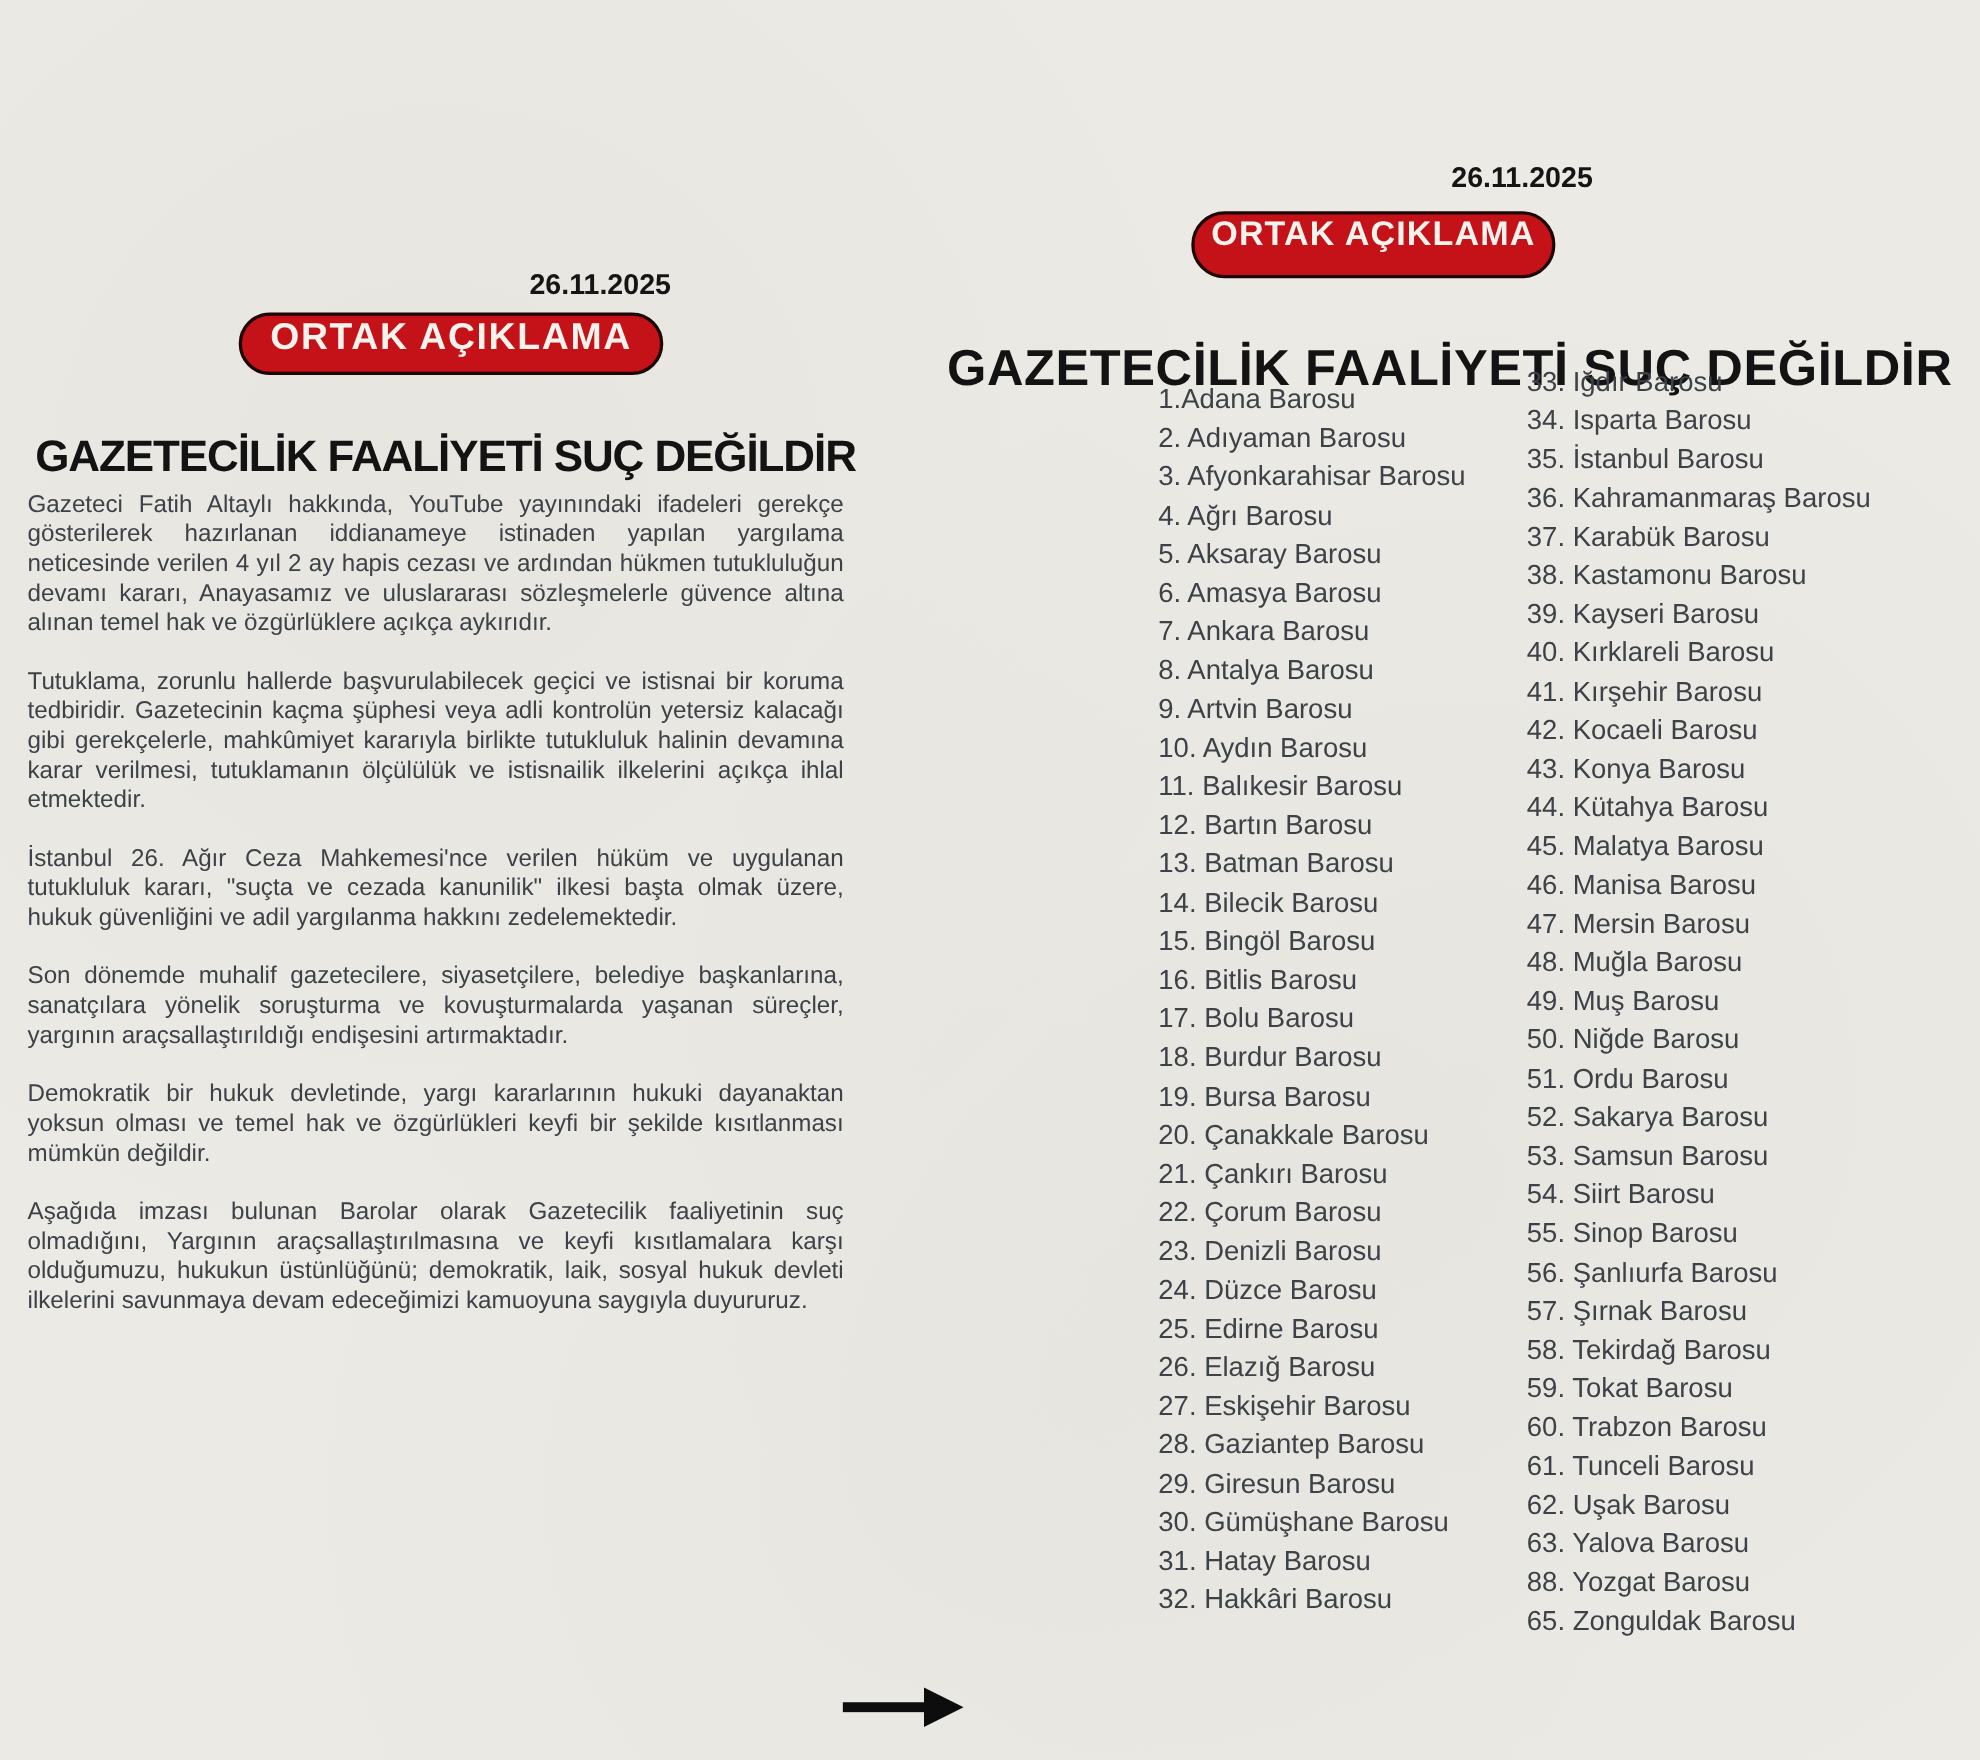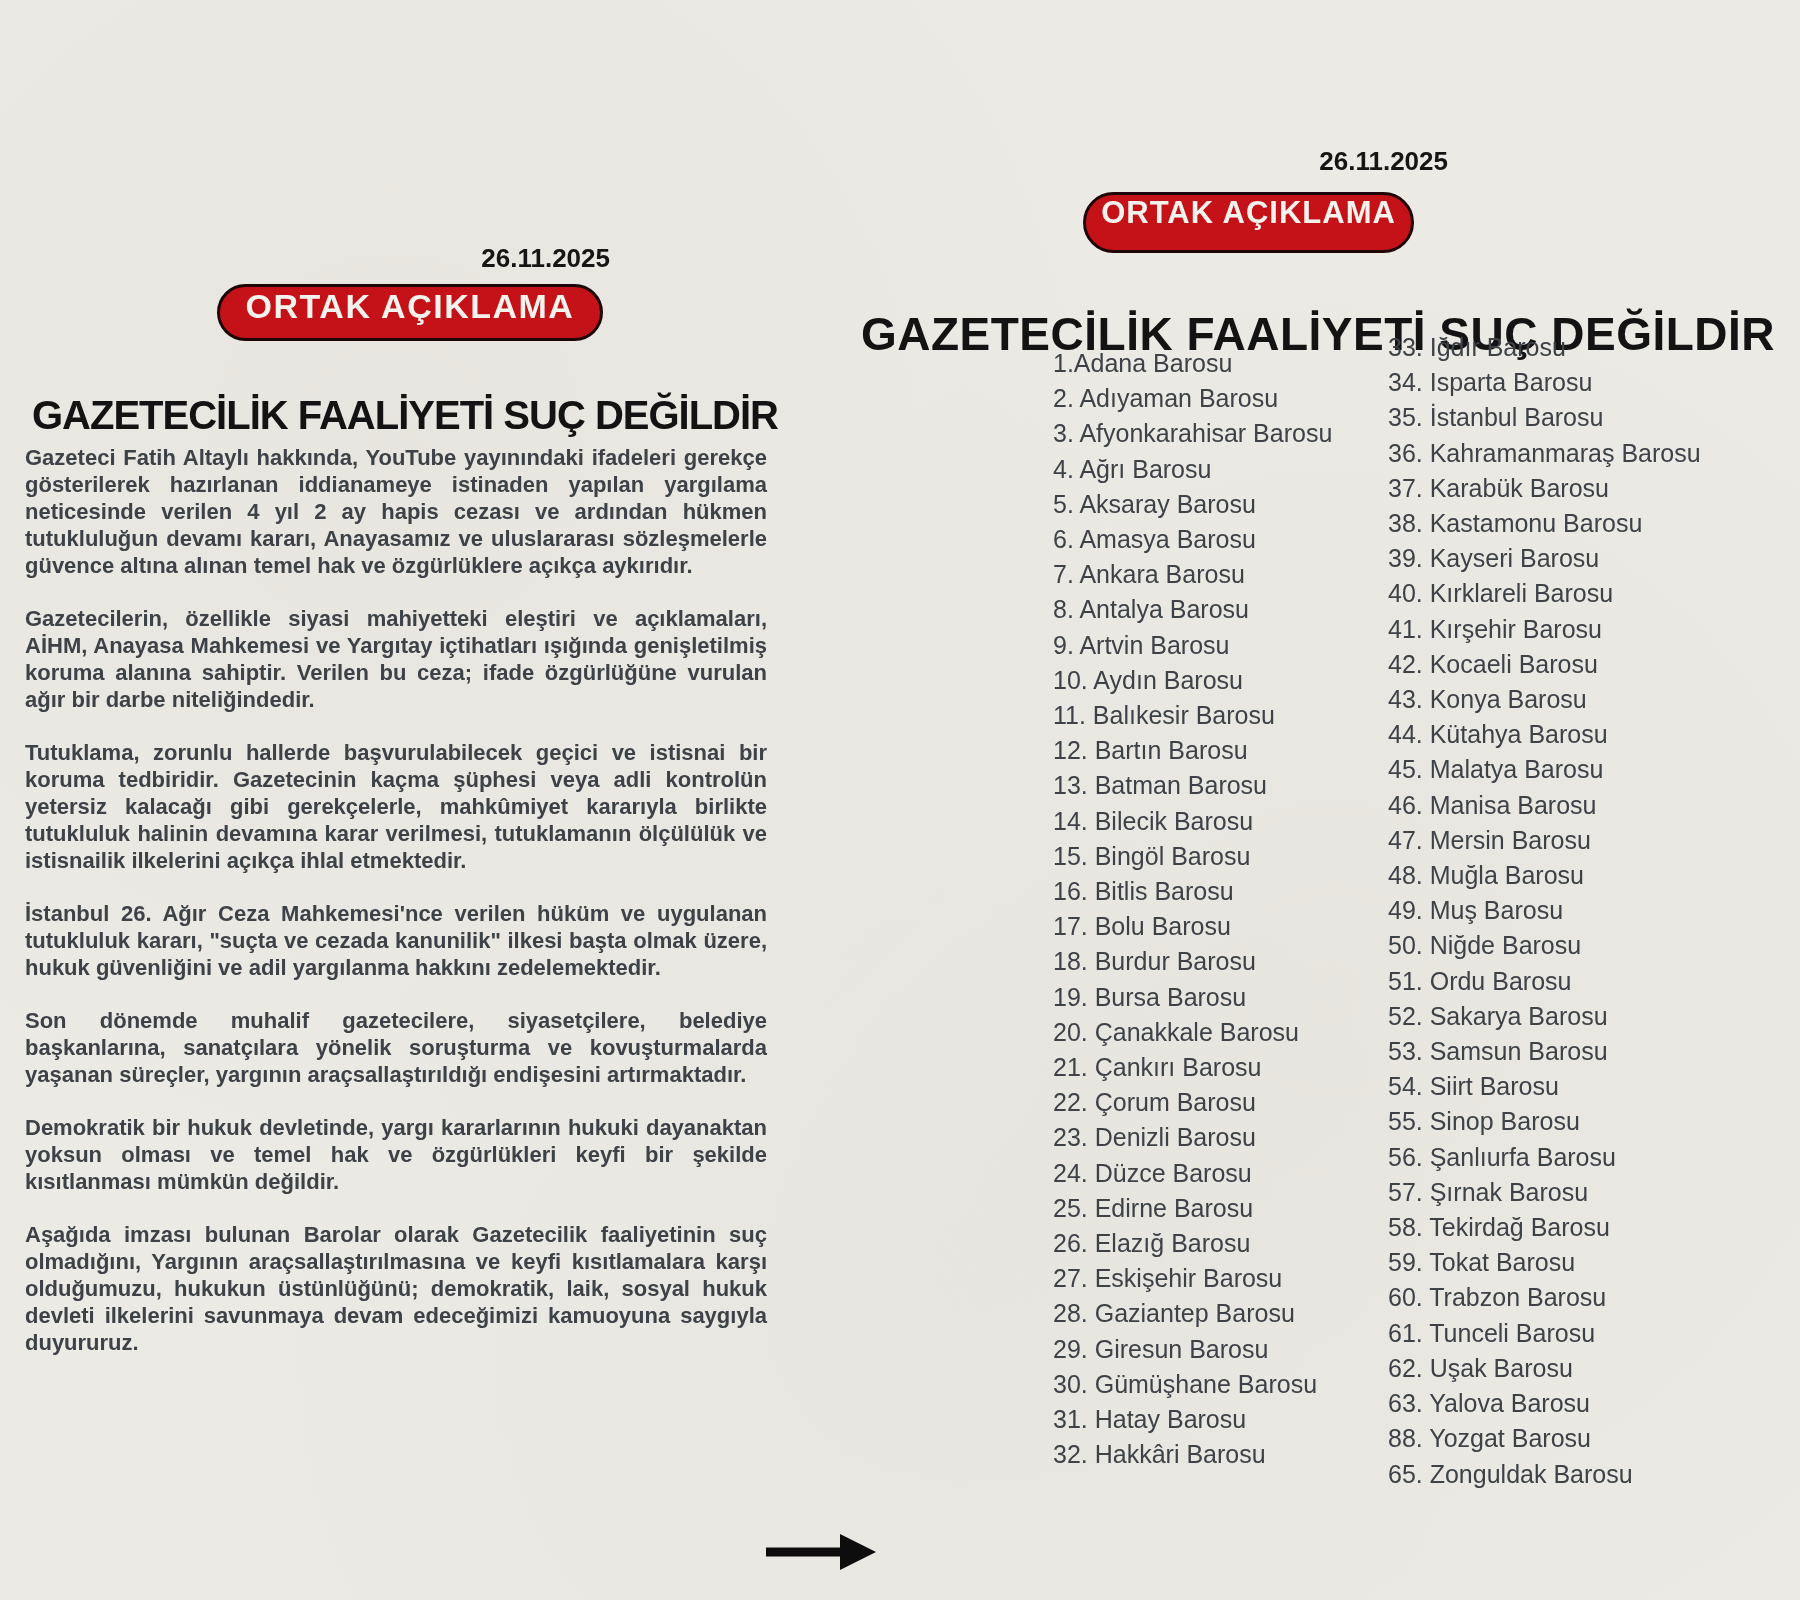--- a/index.html
+++ b/index.html
@@ -45,21 +45,21 @@
   .title-left{top:366px;left:0px;width:810px;font-size:40px;letter-spacing:-1px;}
   .title-right{top:276px;left:818px;width:1000px;font-size:46px;letter-spacing:0.5px;}
   
   .body-text{
     top:444px;left:25px;width:742px;
     font-size:22px;line-height:27px;
     text-align:justify;
     -moz-text-align-last:left;text-align-last:left;
     color:#3d4248;
   }
-  .body-text p{margin:0 0 26px 0;font-weight:bold;}
+  .body-text p{margin:0 0 26px 0;}
   
   .bar-list{
     margin:0;padding:0;list-style:none;
     font-size:25px;line-height:35.2px;
     color:#3d4248;white-space:nowrap;
   }
   .list-col1{top:346px;left:1053px;}
   .list-col2{top:330px;left:1388px;}
   
   .arrow-wrap{top:1532px;left:766px;width:110px;height:40px;}
@@ -71,21 +71,20 @@
 <div class="canvas">
 
   <section>
     <div class="abs date date-left">26.11.2025</div>
     <div class="abs badge badge-left">
       <span>ORTAK AÇIKLAMA</span>
     </div>
     <h1 class="abs big-title title-left">GAZETECİLİK FAALİYETİ SUÇ DEĞİLDİR</h1>
     <div class="abs body-text">
         <p>Gazeteci Fatih Altaylı hakkında, YouTube yayınındaki ifadeleri gerekçe gösterilerek hazırlanan iddianameye istinaden yapılan yargılama neticesinde verilen 4 yıl 2 ay hapis cezası ve ardından hükmen tutukluluğun devamı kararı, Anayasamız ve uluslararası sözleşmelerle güvence altına alınan temel hak ve özgürlüklere açıkça aykırıdır.</p>
-        <p>Gazetecilerin, özellikle siyasi mahiyetteki eleştiri ve açıklamaları, AİHM, Anayasa Mahkemesi ve Yargıtay içtihatları ışığında genişletilmiş koruma alanına sahiptir. Verilen bu ceza; ifade özgürlüğüne vurulan ağır bir darbe niteliğindedir.</p>
         <p>Tutuklama, zorunlu hallerde başvurulabilecek geçici ve istisnai bir koruma tedbiridir. Gazetecinin kaçma şüphesi veya adli kontrolün yetersiz kalacağı gibi gerekçelerle, mahkûmiyet kararıyla birlikte tutukluluk halinin devamına karar verilmesi, tutuklamanın ölçülülük ve istisnailik ilkelerini açıkça ihlal etmektedir.</p>
         <p>İstanbul 26. Ağır Ceza Mahkemesi'nce verilen hüküm ve uygulanan tutukluluk kararı, "suçta ve cezada kanunilik" ilkesi başta olmak üzere, hukuk güvenliğini ve adil yargılanma hakkını zedelemektedir.</p>
         <p>Son dönemde muhalif gazetecilere, siyasetçilere, belediye başkanlarına, sanatçılara yönelik soruşturma ve kovuşturmalarda yaşanan süreçler, yargının araçsallaştırıldığı endişesini artırmaktadır.</p>
         <p>Demokratik bir hukuk devletinde, yargı kararlarının hukuki dayanaktan yoksun olması ve temel hak ve özgürlükleri keyfi bir şekilde kısıtlanması mümkün değildir.</p>
         <p>Aşağıda imzası bulunan Barolar olarak Gazetecilik faaliyetinin suç olmadığını, Yargının araçsallaştırılmasına ve keyfi kısıtlamalara karşı olduğumuzu, hukukun üstünlüğünü; demokratik, laik, sosyal hukuk devleti ilkelerini savunmaya devam edeceğimizi kamuoyuna saygıyla duyururuz.</p>
       </div>
     <div class="abs arrow-wrap">
       <svg width="110" height="40" viewBox="0 0 110 40" aria-hidden="true">
         <rect x="0" y="15.5" width="80" height="9" fill="#0D0D0D"></rect>
         <polygon points="74,2 110,20 74,38" fill="#0D0D0D"></polygon>

